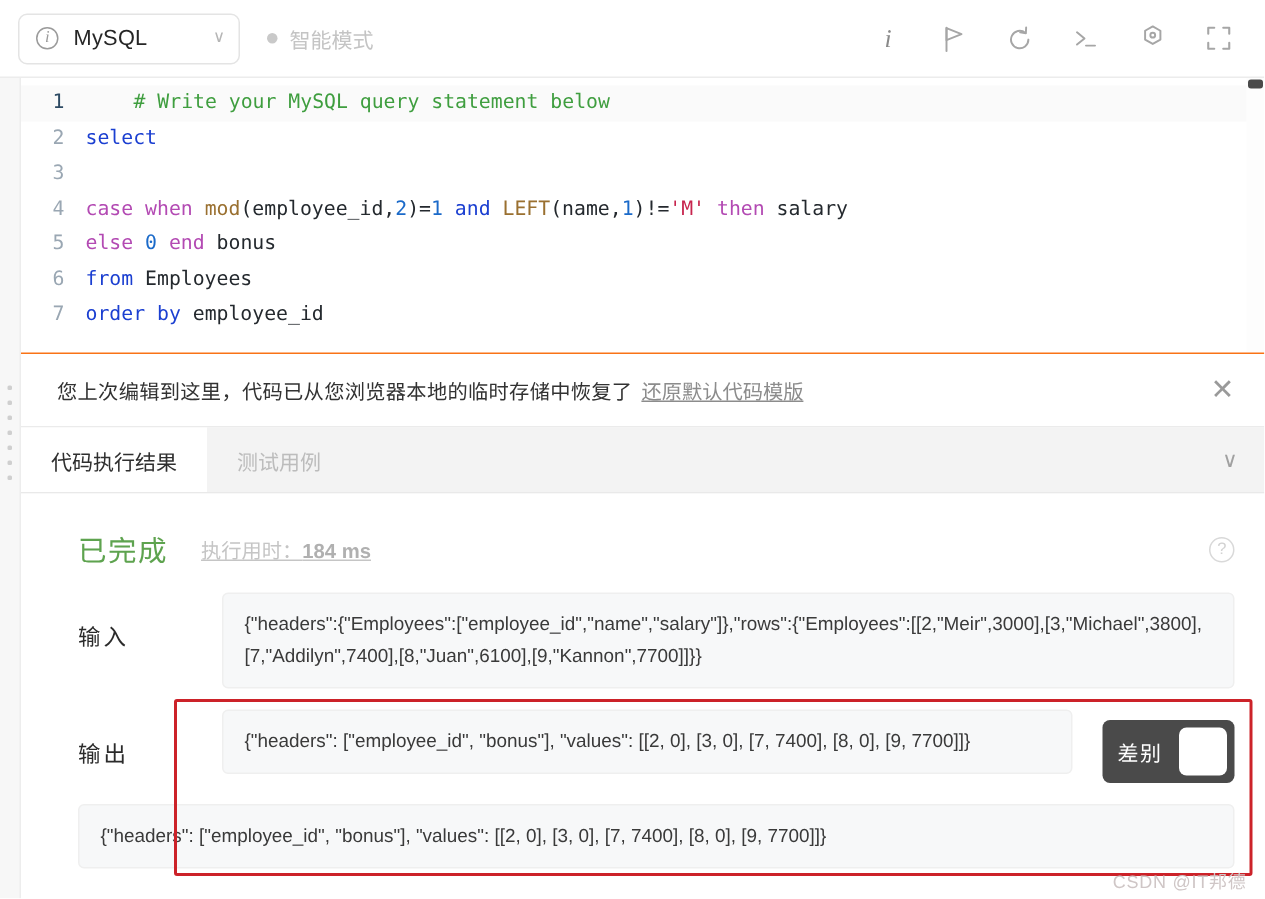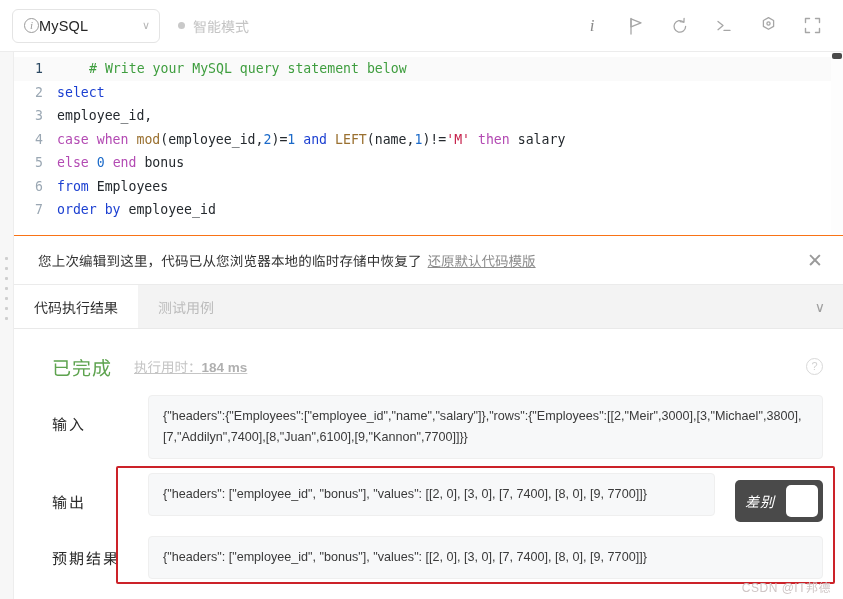--- a/index.html
+++ b/index.html
@@ -68,21 +68,21 @@
     border-radius: 50%;
     color: #9b9b9b;
     font-family: "Liberation Serif", serif;
     font-style: italic;
     font-size: 11px;
     line-height: 13px;
     text-align: center;
     flex: none;
   }
   .lang-select .lang-name {
-    margin-left: 0;
+    margin-left: 10px;
     font-size: 14.5px;
     color: #262626;
     letter-spacing: .2px;
   }
   .lang-select .chev {
     margin-left: auto;
     padding-left: 20px;
     color: #b6b6b6;
     font-size: 11px;
     line-height: 1;
@@ -317,21 +317,20 @@
     flex: none;
     margin-left: 20px;
     margin-top: 7px;
     width: 88px; height: 42px;
     background: #4a4a4a;
     border-radius: 5px;
     display: flex;
     align-items: center;
     padding: 0 5px 0 10px;
     cursor: pointer;
-    font-style: italic;
   }
   .diff-toggle .diff-label {
     color: #fff;
     font-size: 14px;
     letter-spacing: 1px;
   }
   .diff-toggle .knob {
     margin-left: auto;
     width: 32px; height: 32px;
     background: #fff;
@@ -427,21 +426,21 @@
         <i></i>
         <i></i>
         <i></i>
     </div>
   </div>
 
   <div class="editor">
     <div class="code-lines">
         <div class="cline active"><span class="lnum">1</span><span class="ctext"><span class="tk-com"># Write your MySQL query statement below</span></span></div>
         <div class="cline"><span class="lnum">2</span><span class="ctext"><span class="tk-kw">select</span></span></div>
-        <div class="cline"><span class="lnum">3</span><span class="ctext"><span class="tk-pl">employee_id,</span></span></div>
+        <div class="cline"><span class="lnum">3</span></div>
         <div class="cline"><span class="lnum">4</span><span class="ctext"><span class="tk-kw2">case</span><span class="tk-pl"> </span><span class="tk-kw2">when</span><span class="tk-pl"> </span><span class="tk-fn">mod</span><span class="tk-pl">(employee_id,</span><span class="tk-num">2</span><span class="tk-pl">)=</span><span class="tk-num">1</span><span class="tk-pl"> </span><span class="tk-kw">and</span><span class="tk-pl"> </span><span class="tk-fn">LEFT</span><span class="tk-pl">(name,</span><span class="tk-num">1</span><span class="tk-pl">)!=</span><span class="tk-str">'M'</span><span class="tk-pl"> </span><span class="tk-kw2">then</span><span class="tk-pl"> salary</span></span></div>
         <div class="cline"><span class="lnum">5</span><span class="ctext"><span class="tk-kw2">else</span><span class="tk-pl"> </span><span class="tk-num">0</span><span class="tk-pl"> </span><span class="tk-kw2">end</span><span class="tk-pl"> bonus</span></span></div>
         <div class="cline"><span class="lnum">6</span><span class="ctext"><span class="tk-kw">from</span><span class="tk-pl"> Employees</span></span></div>
         <div class="cline"><span class="lnum">7</span><span class="ctext"><span class="tk-kw">order</span><span class="tk-pl"> </span><span class="tk-kw">by</span><span class="tk-pl"> employee_id</span></span></div>
       </div>
     <div class="editor-scroll-track">
       <div class="editor-scroll-thumb"></div>
     </div>
   </div>
 
@@ -479,21 +478,20 @@
       <div class="io-row">
         <div class="io-label">输出</div>
         <div class="io-value">{"headers": ["employee_id", "bonus"], "values": [[2, 0], [3, 0], [7, 7400], [8, 0], [9, 7700]]}</div>
         <div class="diff-toggle">
           <span class="diff-label">差别</span>
           <span class="knob"></span>
         </div>
       </div>
 
       <div class="io-row single">
-        <div class="io-label">预期结果</div>
         <div class="io-value">{"headers": ["employee_id", "bonus"], "values": [[2, 0], [3, 0], [7, 7400], [8, 0], [9, 7700]]}</div>
       </div>
 
     </div>
   </div>
 
   <div class="annot-box"></div>
   <div class="watermark">CSDN @IT邦德</div>
 
 </div>

